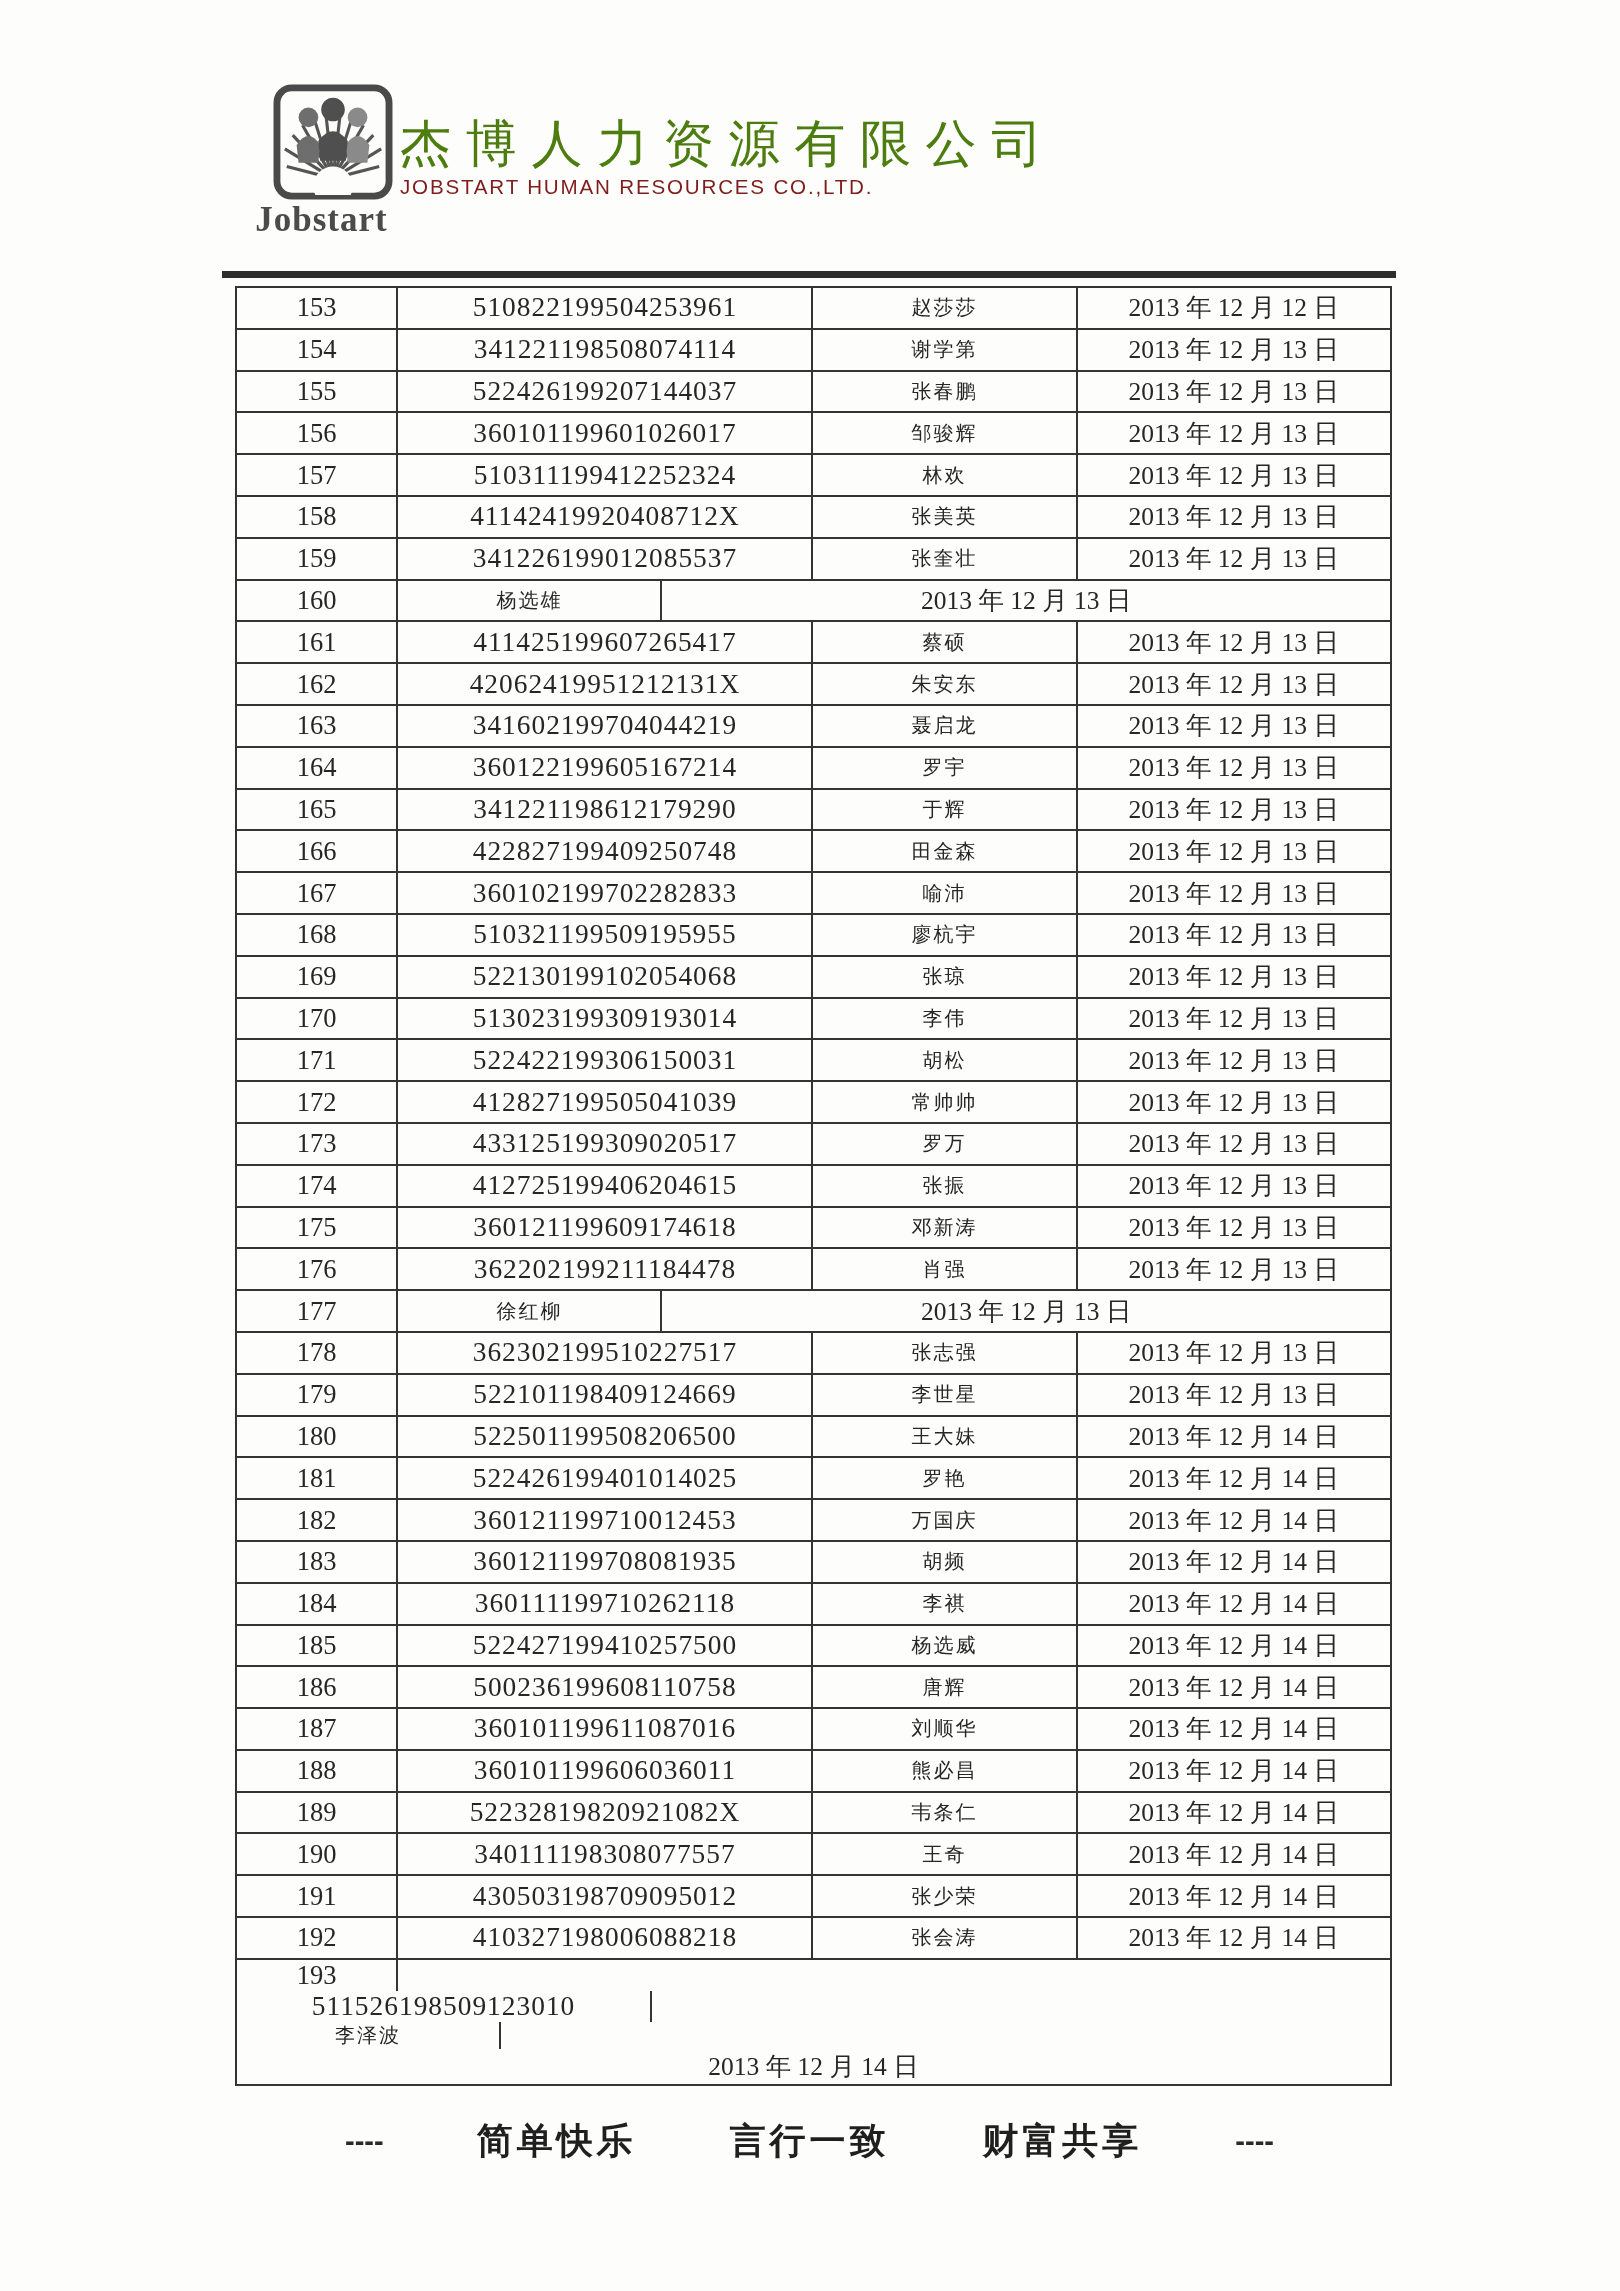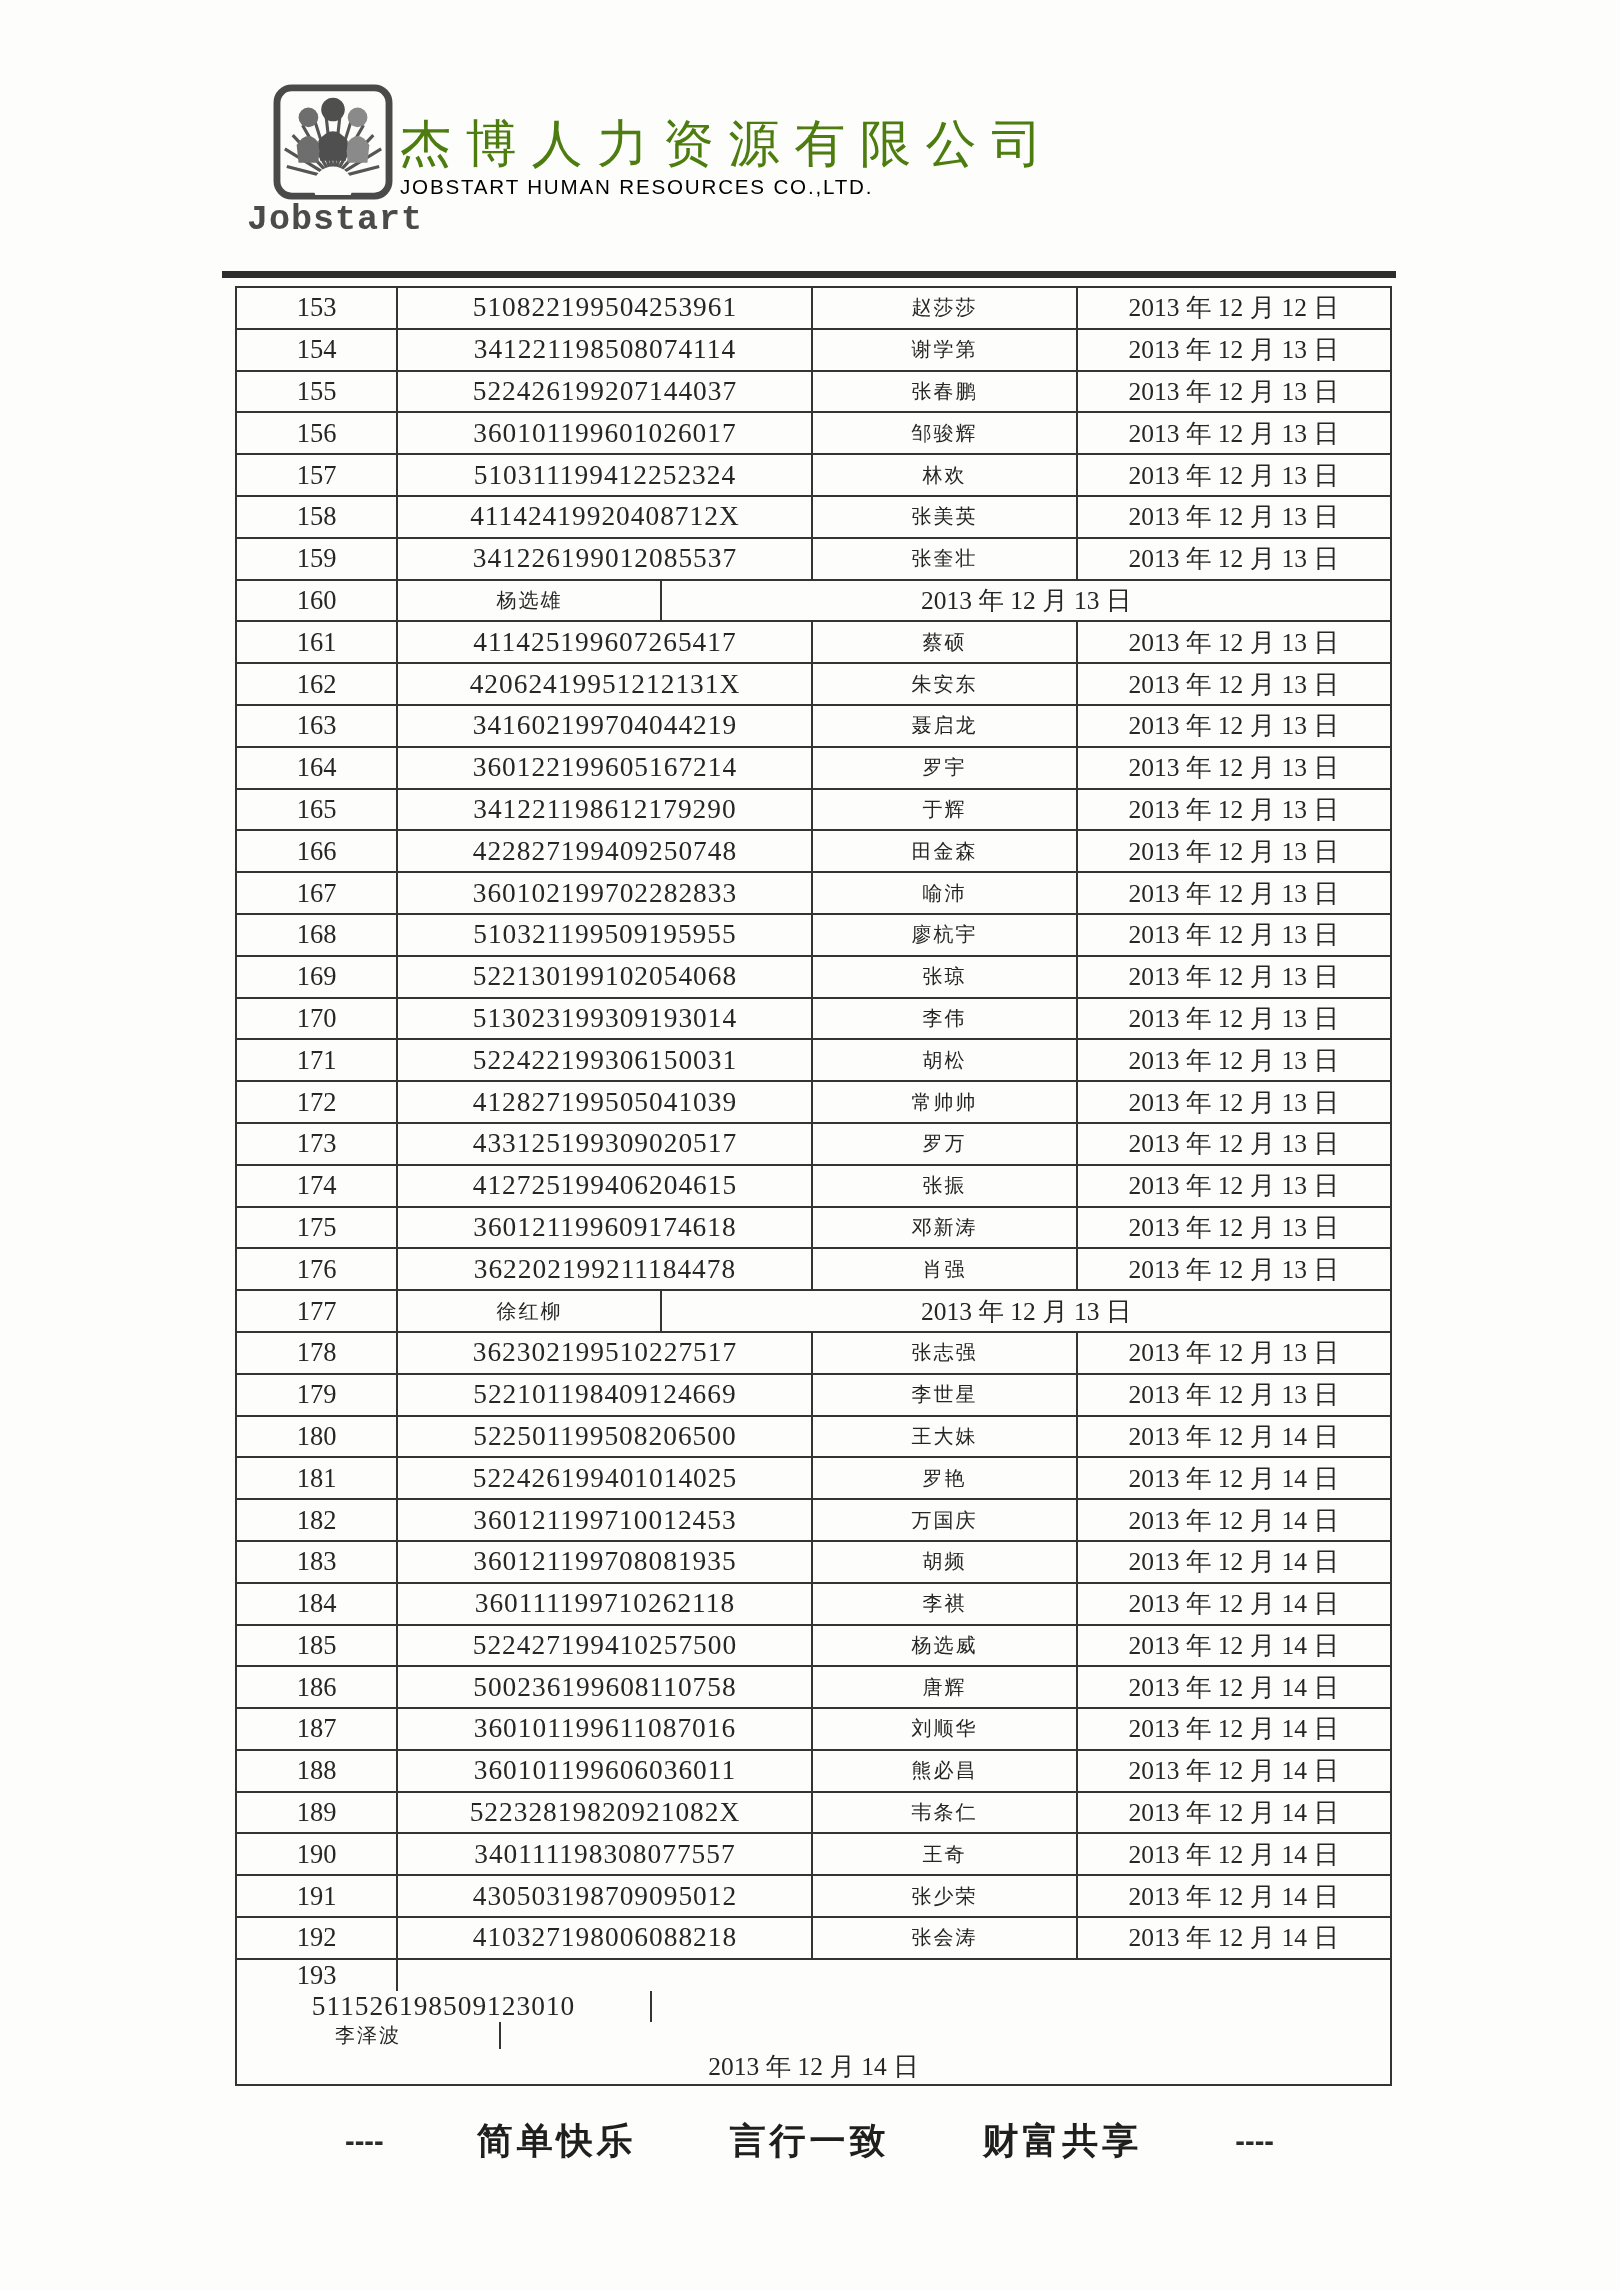--- a/index.html
+++ b/index.html
@@ -12,31 +12,31 @@
     font-family:"Liberation Sans", sans-serif;
     color:#2b2b2b;
   }
   
   .logo-block{position:absolute;left:247px;top:84px;width:149px;}
   .logo-svg{display:block;margin-left:25.5px;}
   .logo-text{
     margin-top:0px;text-align:center;
     font-size:35px;font-weight:bold;color:#4b4b4b;
     letter-spacing:1px;
-    font-family:Liberation Mono, monospace;
+    font-family:Liberation Serif, serif;
   }
   .company{position:absolute;left:400px;top:116px;}
   .company-cn{
     font-size:51px;letter-spacing:14.7px;color:#4d7c0f;
     font-weight:500;white-space:nowrap;line-height:1.1;
     font-family:"Liberation Serif", serif;
   }
   .company-en{
     margin-top:2.9px;
-    font-size:20.6px;letter-spacing:1.8px;color:#000000;
+    font-size:20.6px;letter-spacing:1.8px;color:#7f1d1d;
     white-space:nowrap;
     font-family:"Liberation Sans", sans-serif;
   }
   
   .top-rule{
     position:absolute;left:222px;top:271px;
     width:1174px;height:6.9px;background:#2d2d2d;
   }
   
   .roster{

